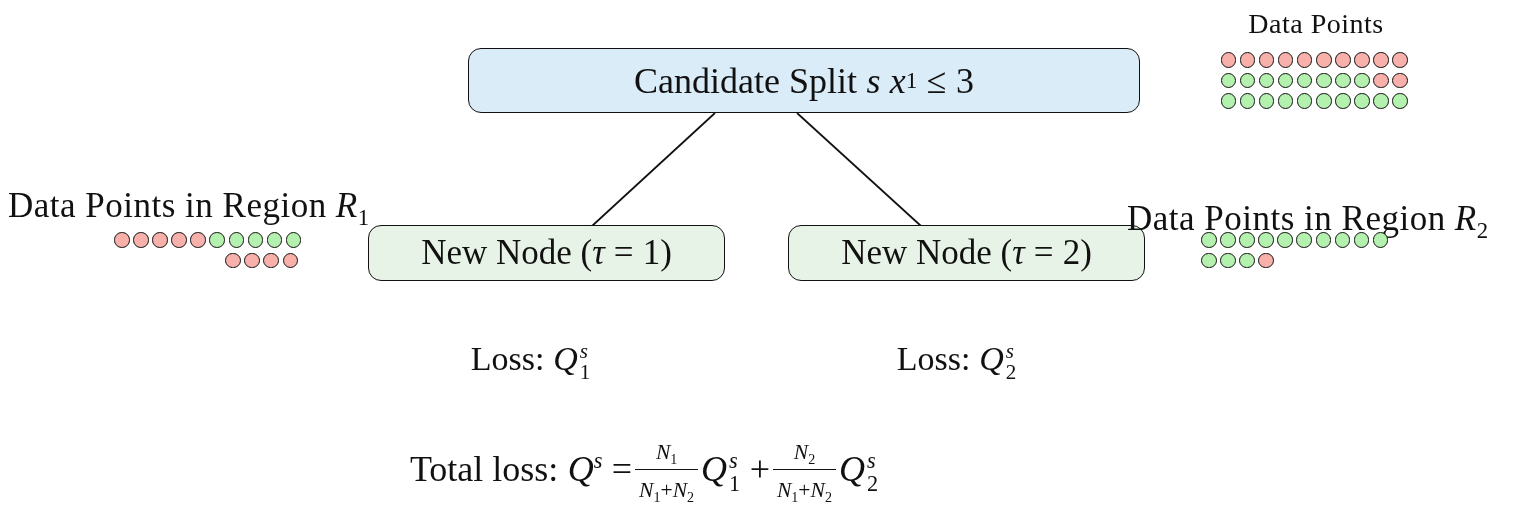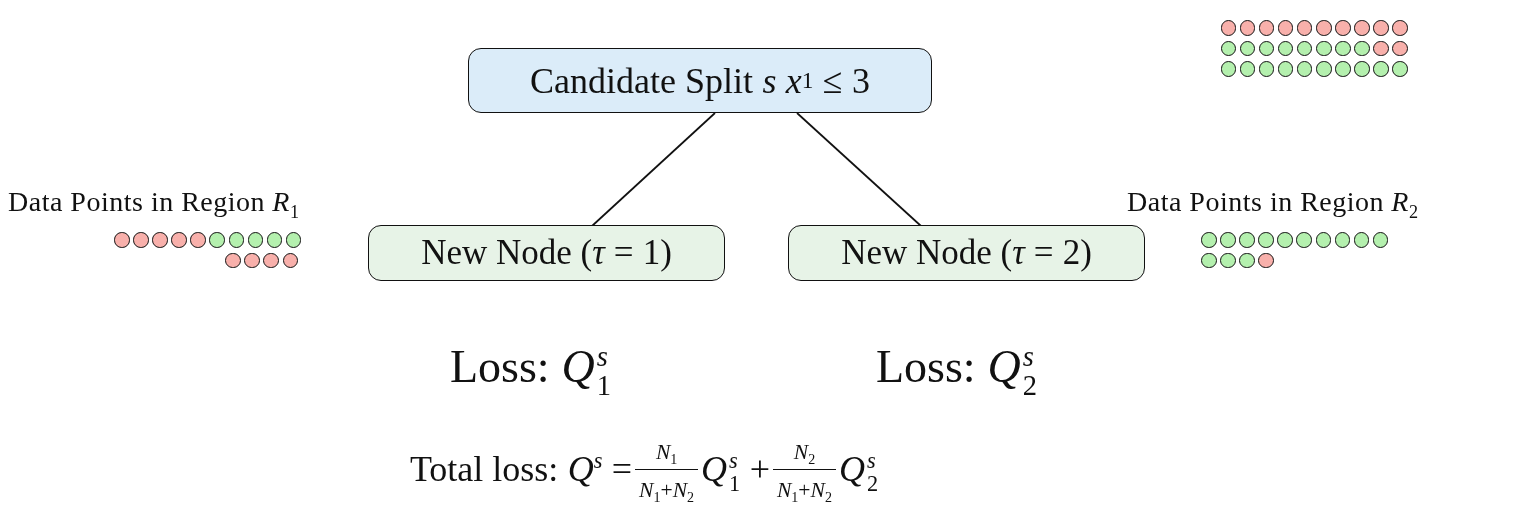--- a/index.html
+++ b/index.html
@@ -7,21 +7,21 @@
     position:relative; width:1513px; height:520px; background:#ffffff;
     font-family:"Liberation Serif", serif; color:#111; overflow:hidden;
   }
 
   
   .tree-box {
     position:absolute; display:flex; align-items:center; justify-content:center;
     border:1.7px solid #111; border-radius:13px; box-sizing:border-box;
     white-space:nowrap;
   }
-  .root-box  { left:468px; top:48px;  width:464px; height:65px; background:var(--root-fill); font-size:36px; }
+  .root-box  { left:468px; top:48px;  width:672px; height:65px; background:var(--root-fill); font-size:36px; }
   .node-box  { top:225px; width:357px; height:56px; background:var(--node-fill); font-size:35px; }
   .node1 { left:368px; } .node2 { left:788px; }
 
   
   .edges { position:absolute; left:0; top:0; width:1513px; height:520px; pointer-events:none; }
 
   
   .mvar { font-style:italic; }
   .sp { margin-left:0.26em; }
   sub { font-size:0.65em; }
@@ -32,29 +32,29 @@
   }
   .qstack .qs { font-style:italic; }
   .frac {
     display:inline-flex; flex-direction:column; align-items:center;
     font-size:0.60em; line-height:1.12; vertical-align:middle; margin:0 3px;justify-content:space-between;
   }
   .frac .num { padding:0 4px 1px; }
   .frac .den { border-top:1.7px solid #111; padding:8px 4px 0; }
 
   
-  .region-label { position:absolute; font-size:28px; letter-spacing:0.5px; white-space:nowrap; }
+  .region-label { position:absolute; font-size:35px; letter-spacing:0.5px; white-space:nowrap; }
   .r1-label { left:8px;    top:186px; }
-  .r2-label { left:1127px; top:186px; }
+  .r2-label { left:1127px; top:199px; }
   .top-dataset { position:absolute; left:1210px; top:8px; width:212px; text-align:center; }
   .top-dataset .ds-label { font-size:28px; letter-spacing:0.5px; }
   .top-dataset .dots { margin-top:12px; display:inline-block; text-align:left; }
 
   
-  .loss { position:absolute; top:340px; width:357px; text-align:center; font-size:46px; white-space:nowrap; }
+  .loss { position:absolute; top:340px; width:357px; text-align:center; font-size:34px; white-space:nowrap; }
   .loss1 { left:352px; } .loss2 { left:778px; }
   .formula { position:absolute; left:0; top:440px; width:1288px; text-align:center; font-size:36px; white-space:nowrap; }
 
   
   .dots-abs { position:absolute; }
   .r1-dots { left:114px;  top:232px; }
   .r2-dots { left:1201px; top:232px; }
   .dot-row { height:17px; margin-bottom:3.6px; line-height:0; white-space:nowrap; }
   .dot {
     display:inline-block; width:13.5px; height:13.5px; border-radius:50%;
@@ -91,20 +91,21 @@
   </div>
   <div class="tree-box node-box node2">
     <span>New Node (</span>
       <i class="mvar">τ</i>
       <span class="sp">=</span>
       <span class="sp">2</span>
       <span>)</span>
   </div>
 
   <div class="top-dataset">
+    <div class="ds-label">Data Points</div>
     <div class="dots"><div class="dot-row" style="margin-left: 0px;"><span class="dot r"></span><span class="dot r"></span><span class="dot r"></span><span class="dot r"></span><span class="dot r"></span><span class="dot r"></span><span class="dot r"></span><span class="dot r"></span><span class="dot r"></span><span class="dot r"></span></div><div class="dot-row" style="margin-left: 0px;"><span class="dot g"></span><span class="dot g"></span><span class="dot g"></span><span class="dot g"></span><span class="dot g"></span><span class="dot g"></span><span class="dot g"></span><span class="dot g"></span><span class="dot r"></span><span class="dot r"></span></div><div class="dot-row" style="margin-left: 0px;"><span class="dot g"></span><span class="dot g"></span><span class="dot g"></span><span class="dot g"></span><span class="dot g"></span><span class="dot g"></span><span class="dot g"></span><span class="dot g"></span><span class="dot g"></span><span class="dot g"></span></div></div>
   </div>
 
   <div class="region-label r1-label">
     <span>Data Points in Region</span><i class="mvar sp">R</i><sub>1</sub>
   </div>
   <div class="dots-abs r1-dots">
       <div class="dot-row" style="margin-left: 0px;"><span class="dot r"></span><span class="dot r"></span><span class="dot r"></span><span class="dot r"></span><span class="dot r"></span><span class="dot g"></span><span class="dot g"></span><span class="dot g"></span><span class="dot g"></span><span class="dot g"></span></div>
       <div class="dot-row" style="margin-left: 111.24px;"><span class="dot r"></span><span class="dot r"></span><span class="dot r"></span><span class="dot r"></span></div>
     </div>

